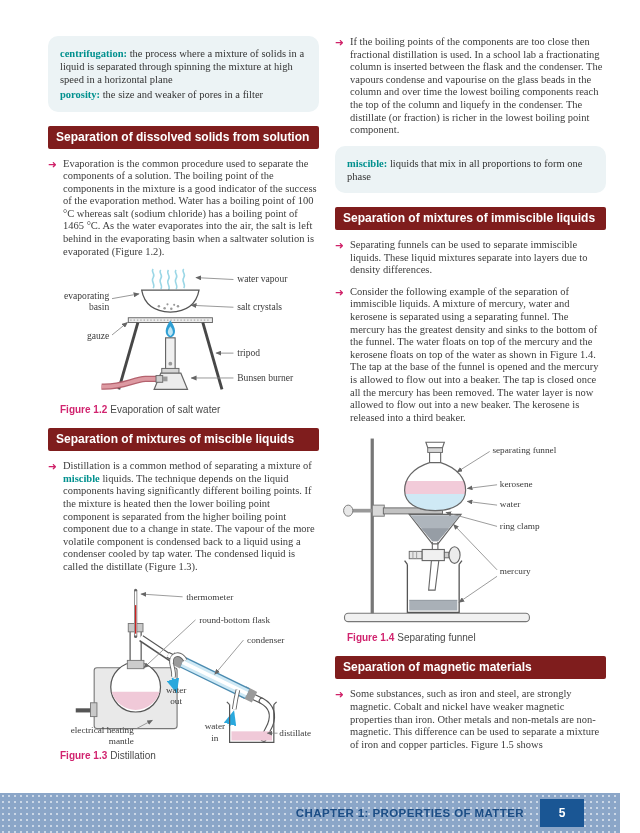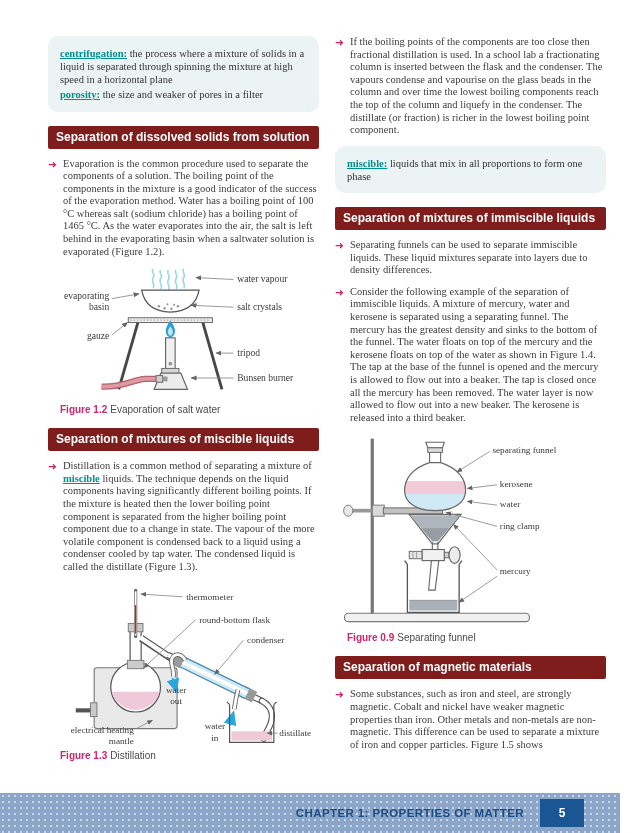--- a/index.html
+++ b/index.html
@@ -3,21 +3,21 @@
 <meta charset="utf-8">
 <style>
   html,body{margin:0;padding:0;background:#ffffff;}
   .page{position:relative;width:640px;height:833px;background:#ffffff;overflow:hidden;
         font-family:"Liberation Serif",serif;color:#3c3c3c;}
   .cols{position:absolute;left:48px;top:36px;width:558px;display:flex;gap:16px;}
   .col{width:271px;}
   .defbox{background:#ecf3f5;border-radius:10px;padding:9px 12px 10px;font-size:10.5px;
           line-height:1.25;margin-bottom:14px;color:#333;}
   .defentry{margin-top:2px;}
-  .term{color:#00908e;font-weight:bold;text-decoration:underline;}
+  .term{color:#00908e;font-weight:bold;}
   .shead{background:#7f1d1d;color:#ffffff;font-family:"Liberation Sans",sans-serif;
          font-weight:bold;font-size:12px;padding:4px 8px 5px;border-radius:2px;margin:0 0 9px;}
   .shead.mt{margin-top:13px;}
   .bullet{display:flex;font-size:10.5px;line-height:1.2;margin-bottom:9px;color:#3c3c3c;}
   .arrow{flex:0 0 15px;color:#cf2168;font-family:"DejaVu Sans",sans-serif;font-size:10.5px;
          line-height:1.15;font-weight:bold;}
   .btext{flex:1;}
   .figure{margin:2px 0 0 0;}
   .figure svg{display:block;}
   .caption{font-family:"Liberation Sans",sans-serif;font-size:10px;color:#4a4a4a;
@@ -321,21 +321,21 @@
             <path d="M175,155 L134,183" marker-end="url(#ah4)"></path>
           </g>
 
           <text x="170" y="22">separating funnel</text>
           <text x="178" y="58">kerosene</text>
           <text x="178" y="80">water</text>
           <text x="178" y="104">ring clamp</text>
           <text x="178" y="153">mercury</text>
         </svg>
       </div>
-      <p class="caption"><b>Figure 0.9</b><span>Separating funnel</span></p>
+      <p class="caption"><b>Figure 1.4</b><span>Separating funnel</span></p>
 
       <div class="shead mt">Separation of magnetic materials</div>
 
       <div class="bullet">
         <span class="arrow">➜</span>
         <span class="btext">Some substances, such as iron and steel, are strongly magnetic. Cobalt and nickel have weaker magnetic properties than iron. Other metals and non-metals are non-magnetic. This difference can be used to separate a mixture of iron and copper particles. Figure 1.5 shows</span>
       </div>
     </div>
   </div>
 

